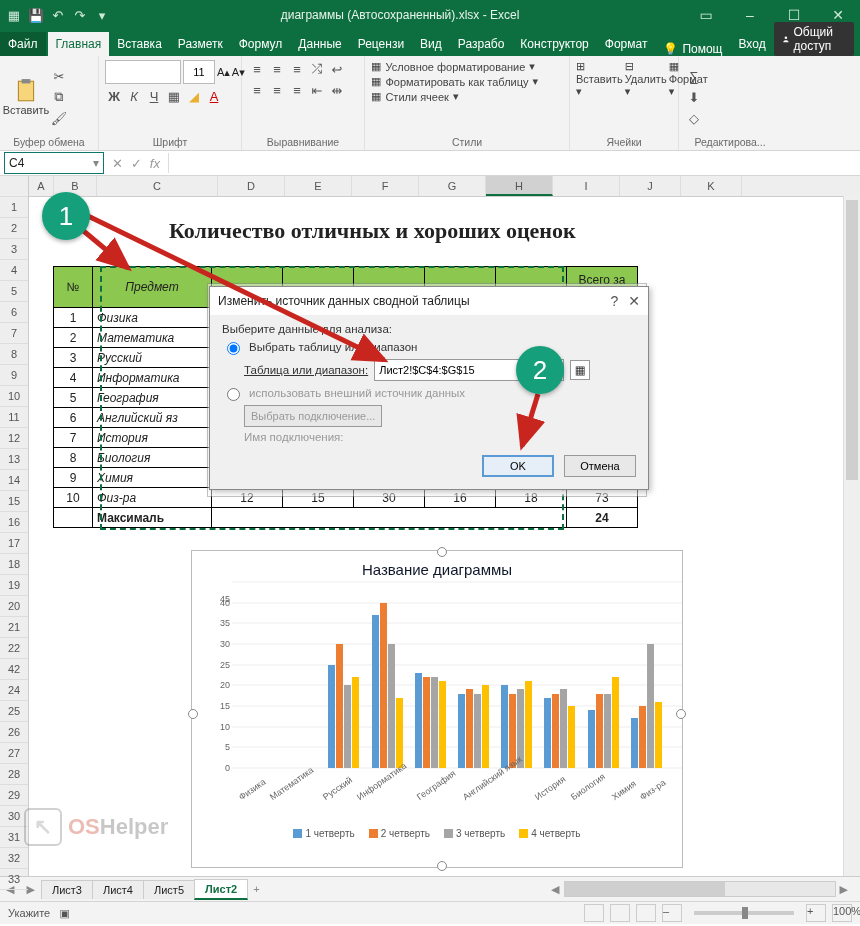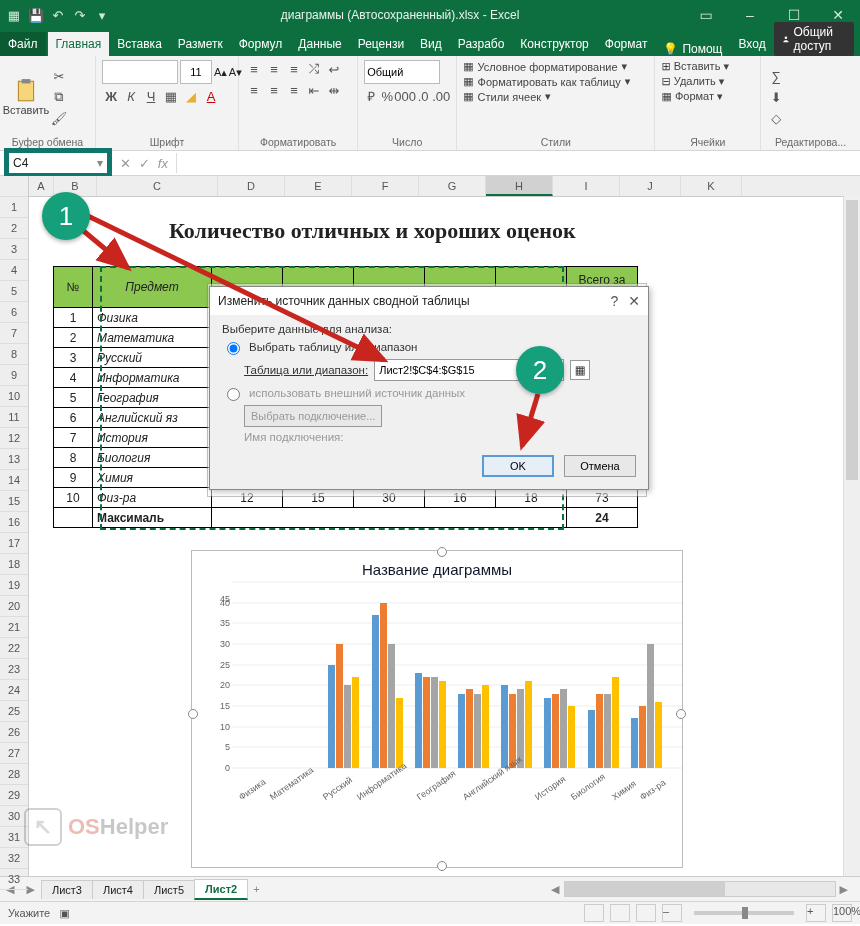--- a/index.html
+++ b/index.html
@@ -27,24 +27,24 @@
 .group-body{flex:1;display:flex;gap:4px;}
 .big-btn{width:40px;display:flex;flex-direction:column;align-items:center;justify-content:center;font-size:11px;color:#444;}
 .big-btn svg{width:26px;height:26px;}
 .mini-col{display:flex;flex-direction:column;gap:3px;justify-content:center;}
 .mini-col span,.mini-row span{width:18px;height:18px;display:flex;align-items:center;justify-content:center;color:#555;font-size:13px;}
 .mini-row{display:flex;gap:2px;}
 .font-row{display:flex;align-items:center;gap:2px;}
 .font-row input,.font-row select{height:20px;border:1px solid #bbb;background:#fff;font-size:11px;}
 .styles-body{display:flex;flex-direction:column;gap:2px;font-size:11px;color:#444;}
 .styles-body div{display:flex;align-items:center;gap:4px;}
-.cells-body{display:flex;flex-direction:column;gap:2px;font-size:11px;color:#444;}
+.cells-body{display:flex;flex-direction:row;gap:2px;font-size:11px;color:#444;}
 
 .fbar{height:24px;border-bottom:1px solid #d5d5d5;display:flex;align-items:center;background:#fff;}
-.namebox{width:90px;height:20px;border:5px solid #0f766e;margin-left:4px;padding:0 4px;display:flex;align-items:center;justify-content:space-between;font-size:12px;}
+.namebox{width:90px;height:20px;border:1px solid #0f766e;margin-left:4px;padding:0 4px;display:flex;align-items:center;justify-content:space-between;font-size:12px;}
 .fbar .fbtns{display:flex;gap:8px;padding:0 8px;color:#999;font-size:13px;}
 .fbar .finput{flex:1;height:20px;border-left:1px solid #ddd;}
 
 .sheet-wrap{display:flex;height:700px;position:relative;}
 .row-hdrs{width:28px;background:#eee;border-right:1px solid #ccc;}
 .row-hdrs div{height:20px;border-bottom:1px solid #ddd;text-align:center;font-size:11px;color:#555;line-height:20px;}
 .grid{flex:1;position:relative;background:#fff;}
 .col-hdrs{height:20px;display:flex;background:#eee;border-bottom:1px solid #ccc;}
 .col-hdrs div{border-right:1px solid #ddd;text-align:center;font-size:11px;color:#555;line-height:20px;}
 .col-hdrs .sel{background:#d1d1d1;border-bottom:2px solid #0d6e3f;}
@@ -217,36 +217,21 @@
           <span>↩</span>
         </div>
       <div class="mini-row">
           <span>≡</span>
           <span>≡</span>
           <span>≡</span>
           <span>⇤</span>
           <span>⇹</span>
         </div>
     </div>
-    <div class="group-label">Форматировать</div>
-  </div>
-  <div class="group" style="width:86px">
-    <div class="group-body" style="flex-direction:column;gap:3px">
-      <div class="font-row">
-          <input style="width: 70px;" value="Общий">
-        </div>
-      <div class="mini-row">
-          <span>₽</span>
-          <span>%</span>
-          <span>000</span>
-          <span>.0</span>
-          <span>.00</span>
-        </div>
-    </div>
-    <div class="group-label">Число</div>
+    <div class="group-label">Выравнивание</div>
   </div>
   <div class="group" style="width:192px">
     <div class="group-body">
         <div class="styles-body">
       <div>▦ <span>Условное форматирование</span> ▾</div>
       <div>▦ <span>Форматировать как таблицу</span> ▾</div>
       <div>▦ <span>Стили ячеек</span> ▾</div>
     </div>
       </div>
     <div class="group-label">Стили</div>
@@ -304,21 +289,21 @@
       <div>13</div>
       <div>14</div>
       <div>15</div>
       <div>16</div>
       <div>17</div>
       <div>18</div>
       <div>19</div>
       <div>20</div>
       <div>21</div>
       <div>22</div>
-      <div>23</div>
+      <div>42</div>
       <div>24</div>
       <div>25</div>
       <div>26</div>
       <div>27</div>
       <div>28</div>
       <div>29</div>
       <div>30</div>
       <div>31</div>
       <div>32</div>
       <div>33</div>
@@ -555,20 +540,38 @@
               <span>Русский</span>
               <span>Информатика</span>
               <span>География</span>
               <span>Английский язык</span>
               <span>История</span>
               <span>Биология</span>
               <span>Химия</span>
               <span>Физ-ра</span>
             </div>
         </div>
+        <div class="legend">
+          <span>
+              <i class="c1"></i>
+              <span>1 четверть</span>
+            </span>
+          <span>
+              <i class="c2"></i>
+              <span>2 четверть</span>
+            </span>
+          <span>
+              <i class="c3"></i>
+              <span>3 четверть</span>
+            </span>
+          <span>
+              <i class="c4"></i>
+              <span>4 четверть</span>
+            </span>
+        </div>
         <div class="chart-handle" style="top:-4px;left:50%"></div>
         <div class="chart-handle" style="bottom:-4px;left:50%"></div>
         <div class="chart-handle" style="top:50%;left:-4px"></div>
         <div class="chart-handle" style="top:50%;right:-4px"></div>
       </div>
 
       <div class="dialog-ghost"></div>
       <div class="dialog">
         <div class="dlg-title">
           <span>Изменить источник данных сводной таблицы</span>

